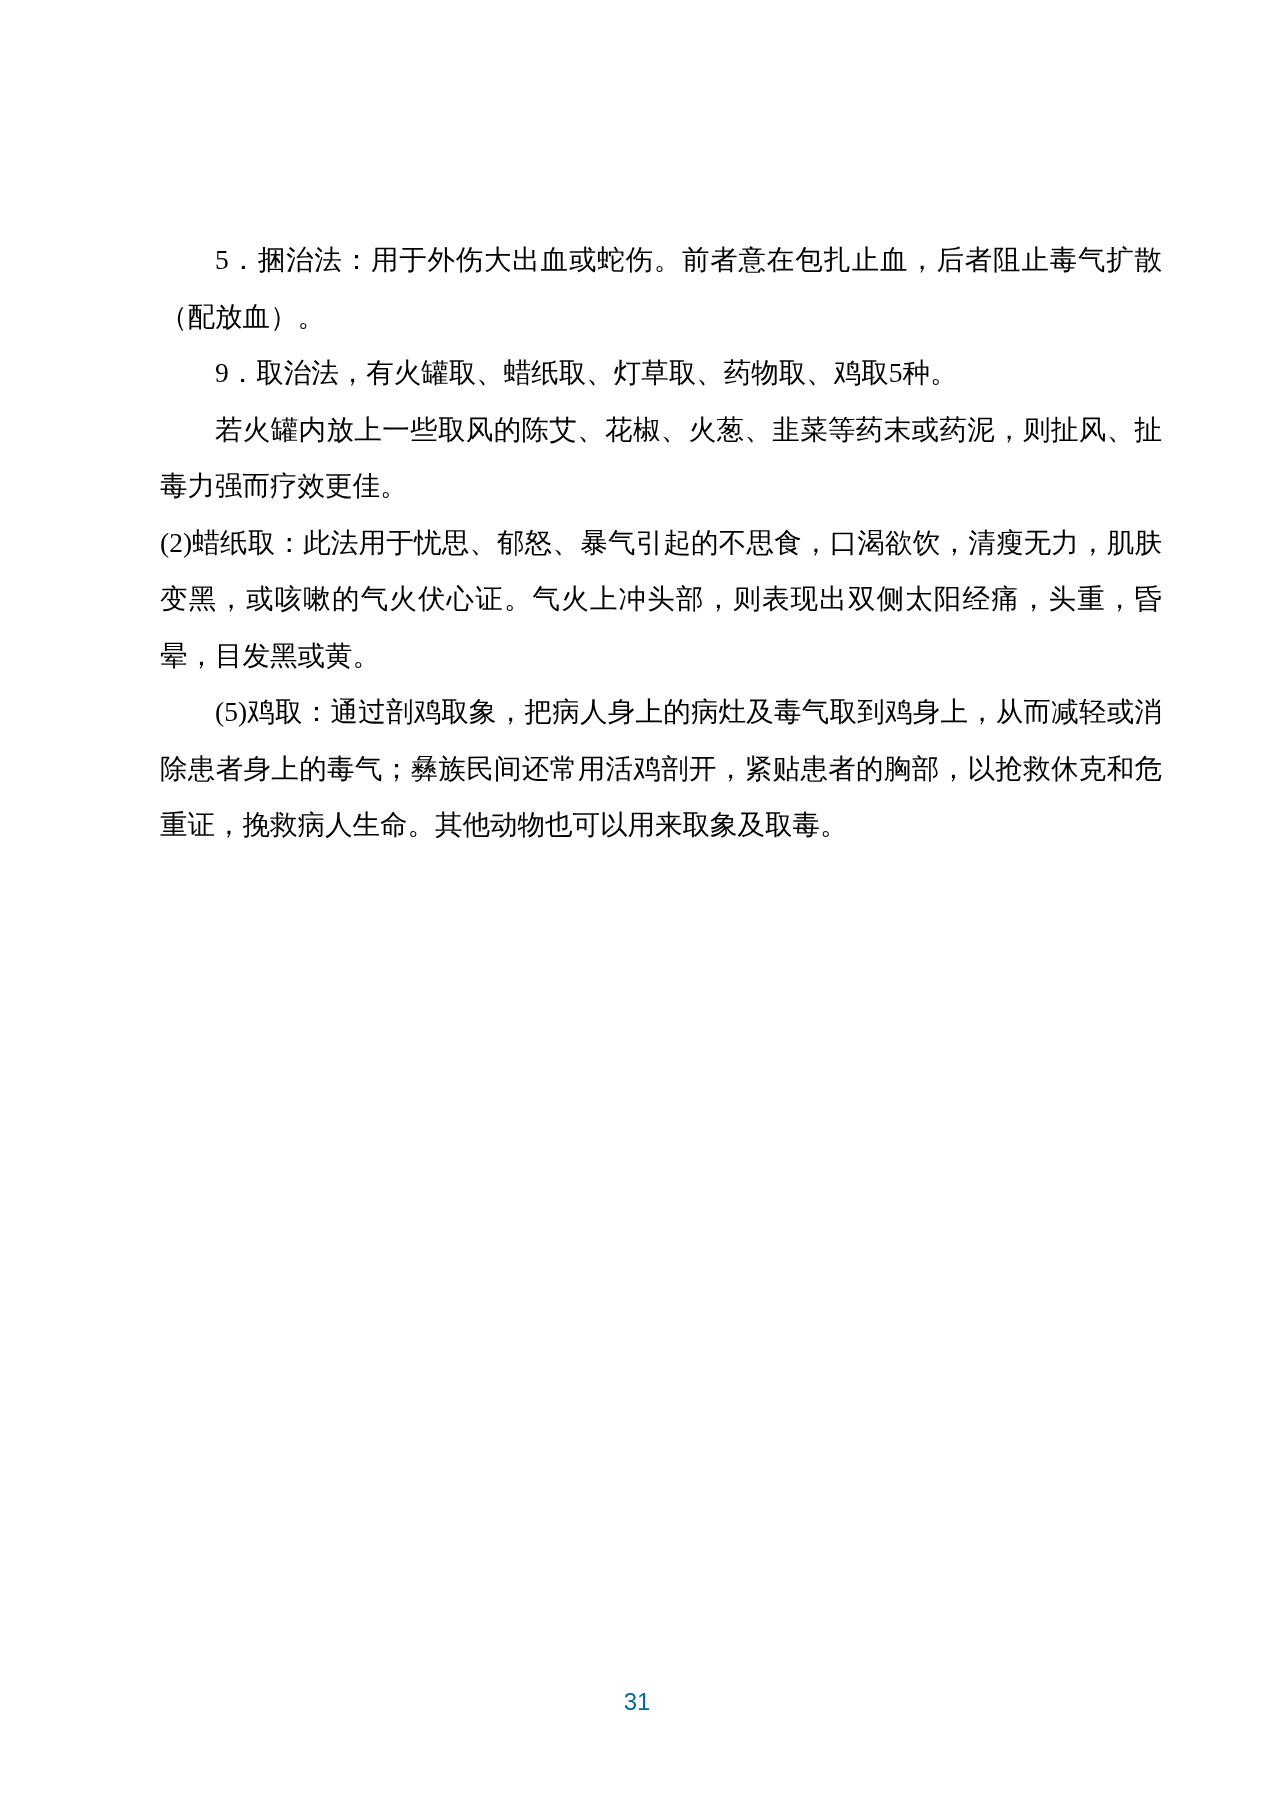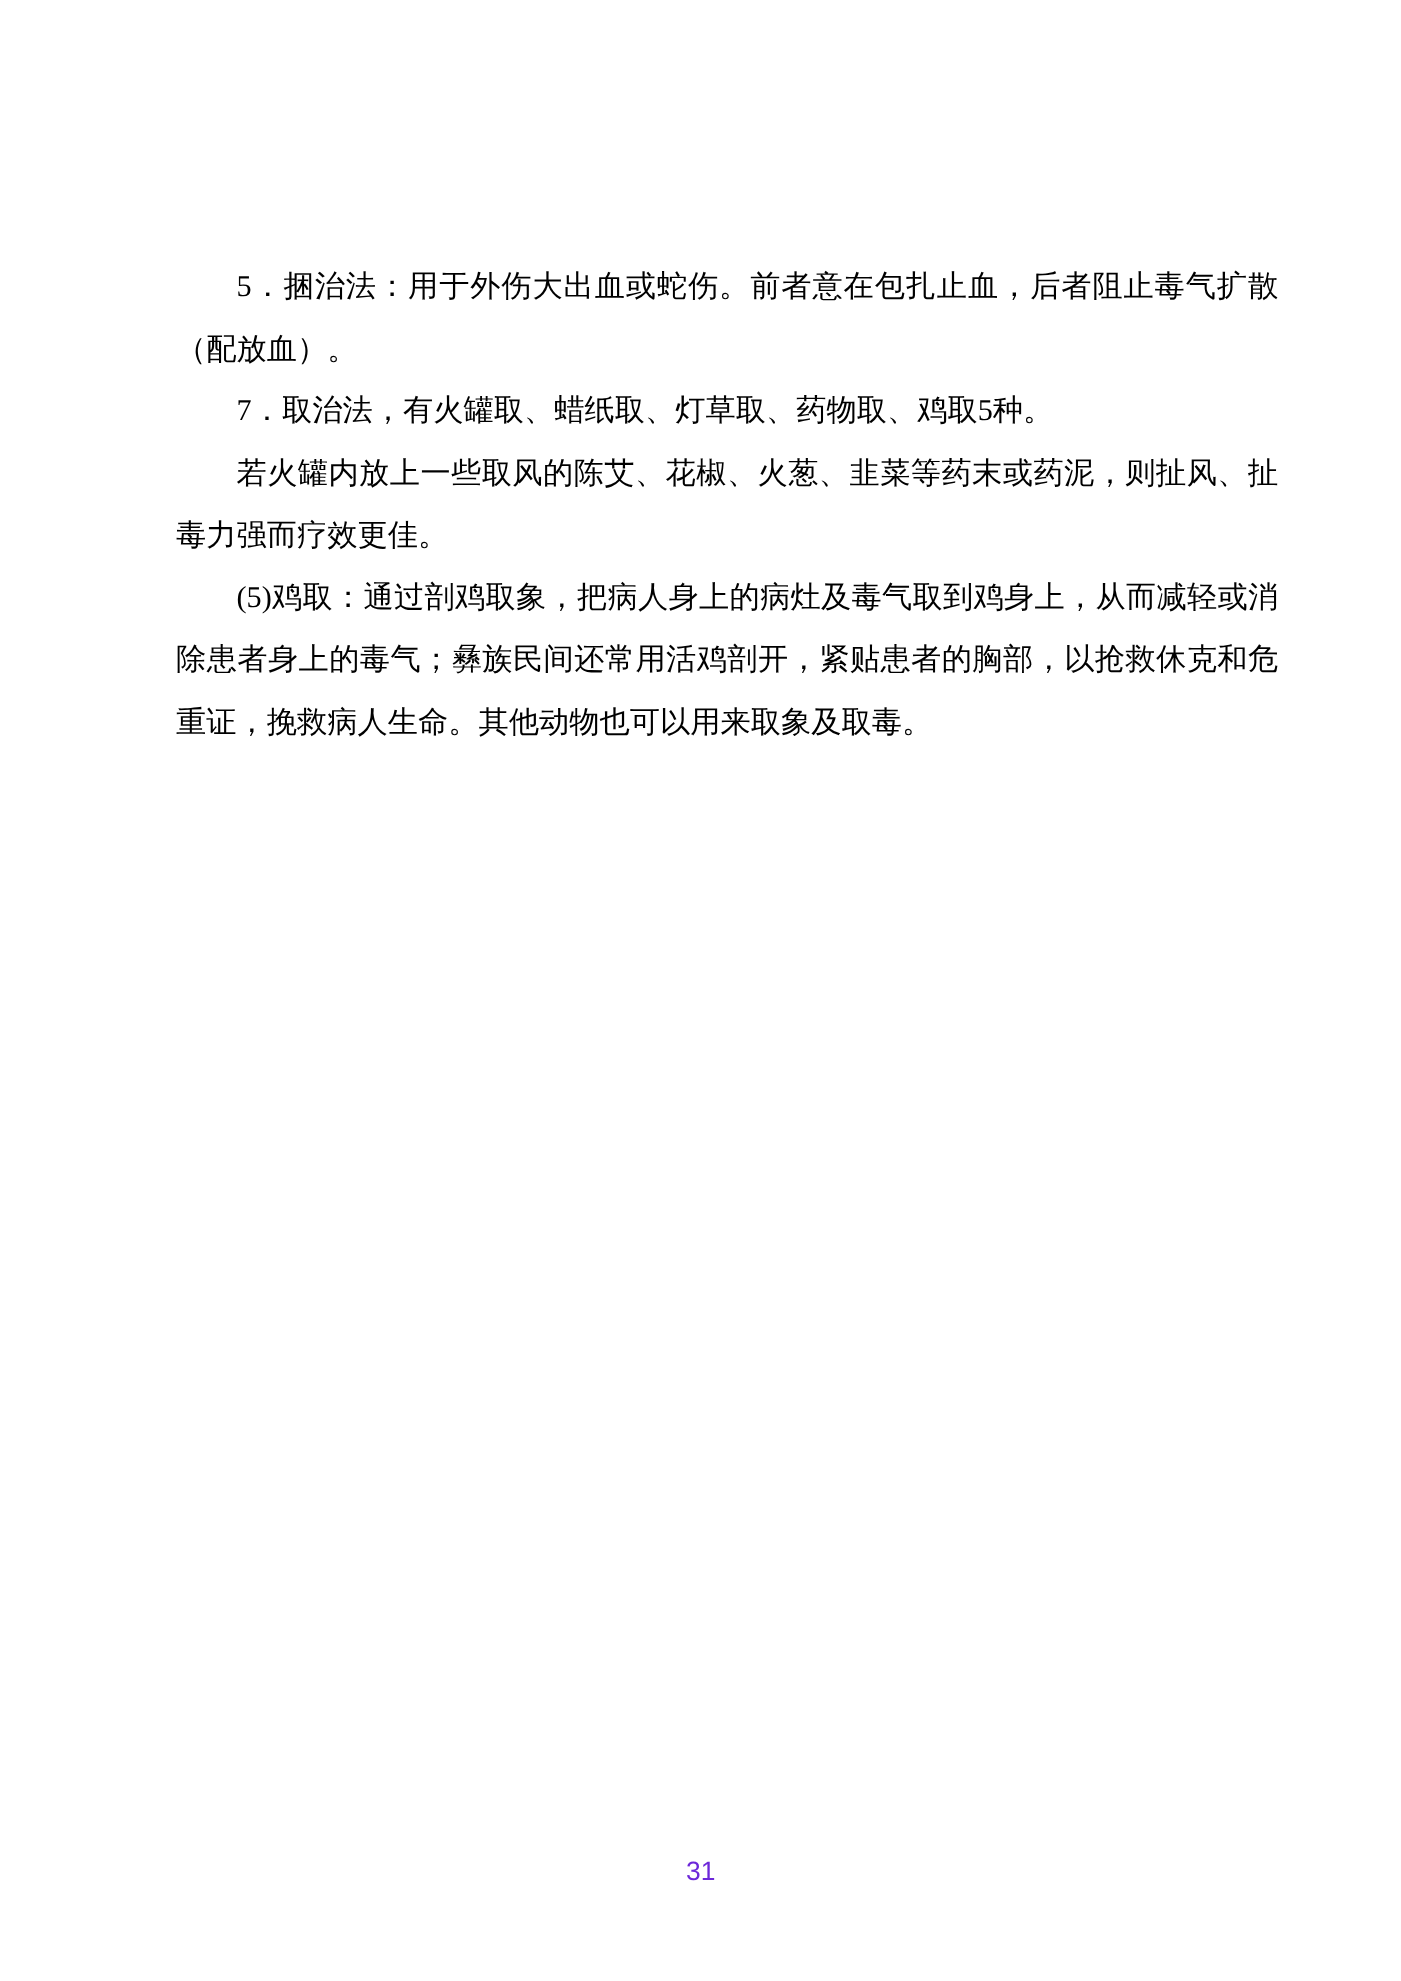--- a/index.html
+++ b/index.html
@@ -39,29 +39,30 @@
     position: absolute;
     left: 0;
     top: 1688px;
     width: 100%;
     text-align: center;
   }
   .page-number {
     font-family: "Liberation Sans", "DejaVu Sans", sans-serif;
     font-size: 24px;
     line-height: 28px;
-    color: #6d28d9;
+    color: #0369a1;
   }
 </style>
 </head>
 <body>
 
 <div class="page">
   <div class="content">
     <p class="para">5．捆治法：用于外伤大出血或蛇伤。前者意在包扎止血，后者阻止毒气扩散（配放血）。</p>
-    <p class="para">7．取治法，有火罐取、蜡纸取、灯草取、药物取、鸡取5种。</p>
+    <p class="para">9．取治法，有火罐取、蜡纸取、灯草取、药物取、鸡取5种。</p>
     <p class="para">若火罐内放上一些取风的陈艾、花椒、火葱、韭菜等药末或药泥，则扯风、扯毒力强而疗效更佳。</p>
+    <p class="para no-indent">(2)蜡纸取：此法用于忧思、郁怒、暴气引起的不思食，口渴欲饮，清瘦无力，肌肤变黑，或咳嗽的气火伏心证。气火上冲头部，则表现出双侧太阳经痛，头重，昏晕，目发黑或黄。</p>
     <p class="para">(5)鸡取：通过剖鸡取象，把病人身上的病灶及毒气取到鸡身上，从而减轻或消除患者身上的毒气；彝族民间还常用活鸡剖开，紧贴患者的胸部，以抢救休克和危重证，挽救病人生命。其他动物也可以用来取象及取毒。</p>
   </div>
   <div class="footer">
     <span class="page-number">31</span>
   </div>
 </div>
 
 </body></html>

